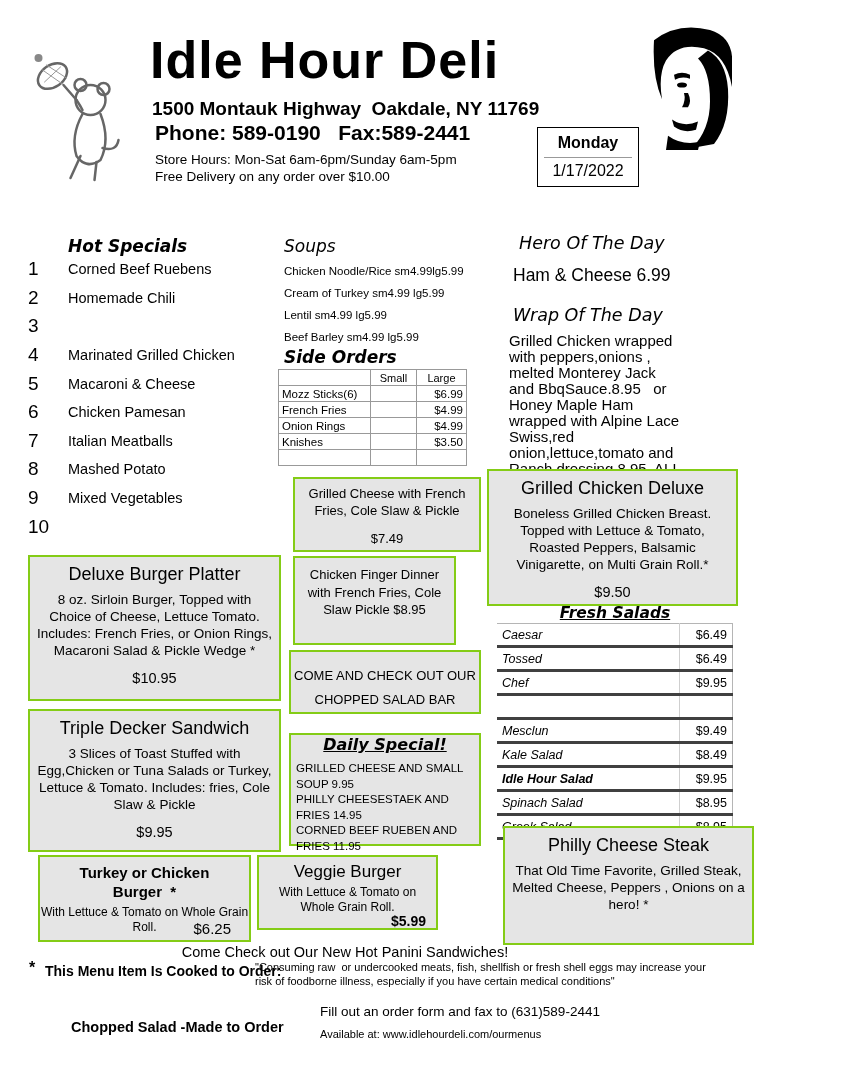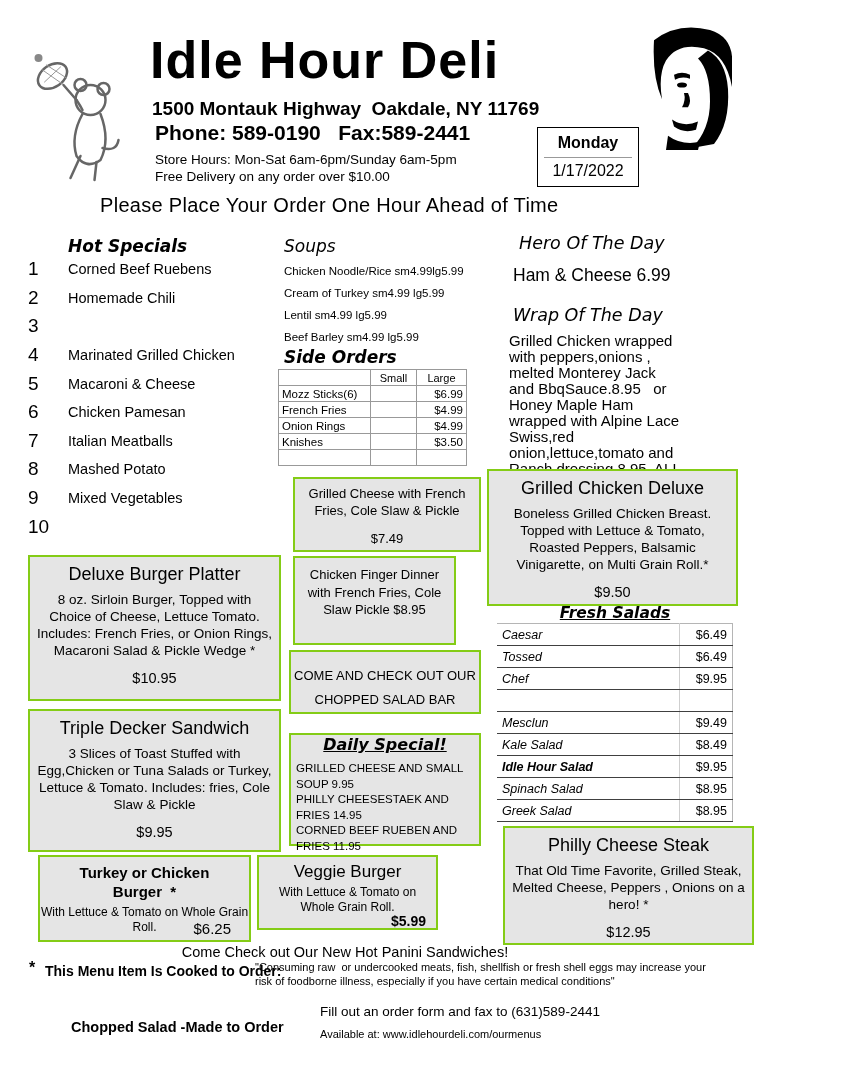--- a/index.html
+++ b/index.html
@@ -77,21 +77,21 @@
   .box-veggie {left:257px; top:855px; width:181px; height:75px;}
   .vg-title {font-size:17px; margin-top:5px;}
   .vg-desc {font-size:12px; line-height:15px; margin-top:3px; padding:0 8px;}
   .vg-price {font-size:14px; font-weight:bold; text-align:right; padding-right:10px; margin-top:-2px;}
 
   
   .salads-title {left:497px; top:604px; width:236px; text-align:center; font-size:15.5px;
                  font-weight:bold; text-decoration:underline;}
   .salads-table {position:absolute; left:497px; top:623px; width:236px; border-collapse:collapse;
                  font-size:12.5px; border-top:1px solid #b5b5b5; border-right:1px solid #b5b5b5;}
-  .salads-table td {border-bottom:1px solid #404040; height:21px; padding:0 5px;}
+  .salads-table td {border-bottom:3px solid #404040; height:21px; padding:0 5px;}
   .salads-table td.s-name {font-style:italic;}
   .salads-table td.s-name.salad-bold {font-weight:bold;}
   .salads-table td.s-price {text-align:right; width:42px; border-left:1px solid #cfcfcf;}
 
   
   .panini {left:110px; top:944px; width:470px; text-align:center; font-size:14.5px;}
   .foot-star {left:29px; top:959px; font-size:16px; font-weight:bold;}
   .foot-label {left:45px; top:963px; font-size:14px; font-weight:bold;}
   .disclaimer {left:255px; top:960px; width:452px; font-size:11px; line-height:14px;}
   .fax-note {left:320px; top:1004px; font-size:13.5px;}
@@ -139,21 +139,20 @@
       <path d="M6 14 Q30 -4 62 4 Q82 10 84 30 L84 60 Q78 28 56 22 Q30 16 18 34 Q10 48 14 72 Q4 50 6 14 Z" fill="#000"></path>
       <path d="M60 24 Q78 34 80 62 Q82 96 66 116 L44 120 Q62 102 62 74 Q62 44 50 32 Z" fill="#000"></path>
       <path d="M26 48 Q34 44 42 48 L42 52 Q34 49 27 53 Z" fill="#000"></path>
       <ellipse cx="34" cy="58" rx="5" ry="2.5" fill="#000"></ellipse>
       <path d="M40 66 Q44 74 40 80 L34 80 Q38 73 36 66 Z" fill="#000"></path>
       <path d="M24 92 Q36 100 50 94 L48 102 Q36 106 26 99 Z" fill="#000"></path>
       <path d="M20 108 Q34 118 52 114 L50 122 L18 122 Z" fill="#000"></path>
     </svg>
   </div>
 
-  <div class="abs notice">Please Place Your Order One Hour Ahead of Time</div>
 
   <div class="abs hot-title script">Hot Specials</div>
   <div class="abs hs-rows">
     <div class="hs-row">
         <span class="hs-num">1</span>
         <span class="hs-label">Corned Beef Ruebens</span>
       </div>
     <div class="hs-row">
         <span class="hs-num">2</span>
         <span class="hs-label">Homemade Chili</span>
@@ -319,21 +318,20 @@
     <div class="daily-lines">
       <div>GRILLED CHEESE AND SMALL SOUP 9.95</div>
       <div>PHILLY CHEESESTAEK AND FRIES 14.95</div>
       <div>CORNED BEEF RUEBEN AND FRIES 11.95</div>
     </div>
   </div>
 
   <div class="box box-philly">
     <div class="b-title">Philly Cheese Steak</div>
     <div class="b-desc">That Old Time Favorite, Grilled Steak, Melted Cheese, Peppers , Onions on a hero! *</div>
-    <div class="b-price">$12.95</div>
   </div>
 
   <div class="box box-turkey">
     <div class="tk-title pre">Turkey or Chicken Burger  *</div>
     <div class="tk-desc">With Lettuce &amp; Tomato on Whole Grain Roll.</div>
     <div class="tk-price">$6.25</div>
   </div>
 
   <div class="box box-veggie">
     <div class="vg-title">Veggie Burger</div>

